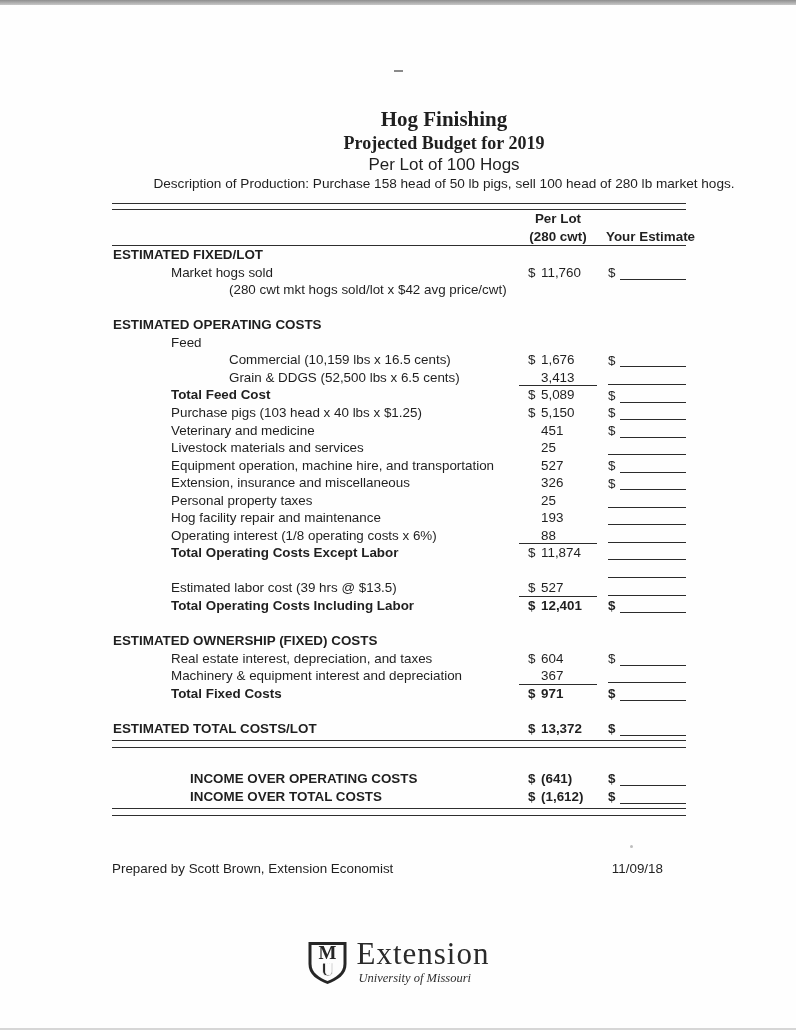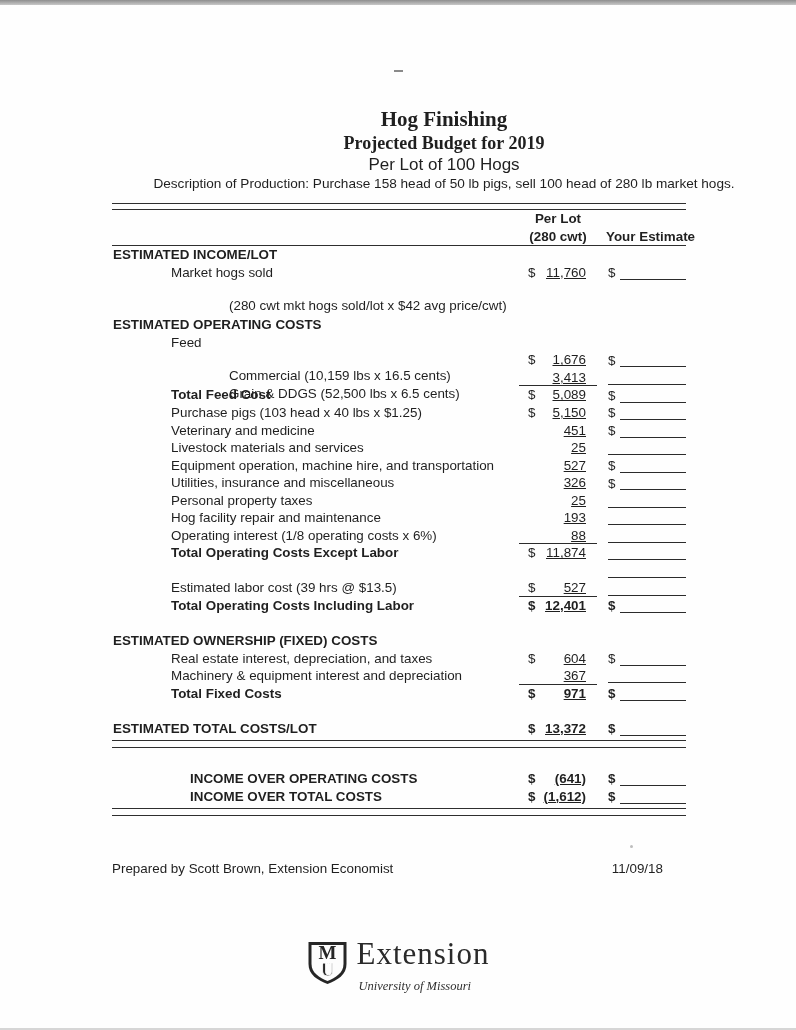--- a/index.html
+++ b/index.html
@@ -21,26 +21,26 @@
 
   
   .budget{position:absolute;left:112px;top:203px;width:574px;}
   .rule-dbl{height:5px;border-top:1.6px solid #2e2e2e;border-bottom:1.6px solid #2e2e2e;}
   .rule-single{border-bottom:1.9px solid #2e2e2e;}
   .trow{display:flex;height:17.55px;font-size:13.4px;line-height:17.2px;}
   .thead .trow{font-weight:bold;}
   .c-label{flex:1;white-space:nowrap;overflow:visible;}
   .ind0{padding-left:1px;}
   .ind1{padding-left:59px;}
-  .ind2{padding-left:117px;margin-top:16px;}
+  .ind2{padding-left:117px;}
   .ind1b{padding-left:78px;}
   .bold{font-weight:bold;}
   .c-plot{width:78px;display:flex;box-sizing:border-box;position:relative;}
   .c-plot .cur{width:22px;padding-left:9px;box-sizing:border-box;}
-  .c-plot .val{flex:1;text-align:right;padding-right:11px;text-decoration:underline;}
+  .c-plot .val{flex:1;text-align:left;padding-right:11px;}
   .rulebelow{border-bottom:1.5px solid #2b2b2b;}
   .c-gap{width:9px;}
   .c-est{width:80px;display:flex;align-items:flex-end;box-sizing:border-box;}
   .c-est .cur{padding-left:2px;width:12px;}
   .blank{display:inline-block;border-bottom:1.45px solid #2b2b2b;height:12px;margin-bottom:1.5px;}
   .blank.w-dollar{width:66px;}
   .blank.w-full{width:78px;margin-left:2px;}
   .dblrule{height:6px;border-top:1.5px solid #2e2e2e;border-bottom:1.5px solid #2e2e2e;margin:3px 0 4px 0;}
   .spacer .c-label{visibility:hidden;}
   .head-perlot{text-align:center;}
@@ -48,21 +48,21 @@
 
   
   .footer-row{position:absolute;left:112px;top:861px;width:574px;display:flex;font-size:13.4px;gap:29px;}
   .footer-row .prep{flex:1;}
   .footer-row .dt{padding-right:23px;}
 
   
   .logo{position:absolute;top:938px;left:398px;transform:translateX(-50%);display:flex;align-items:flex-start;}
   .shield{width:42px;height:46px;margin-right:8px;margin-top:2px;}
   .logo-text .word{font-family:"Liberation Serif", serif;font-size:31px;line-height:32px;color:#2a2a2a;letter-spacing:1px;}
-  .logo-text .subword{font-family:"Liberation Serif", serif;font-style:italic;font-size:12.5px;color:#2f2f2f;margin-top:9px;margin-left:2px;}
+  .logo-text .subword{font-family:"Liberation Serif", serif;font-style:italic;font-size:12.5px;color:#2f2f2f;margin-top:1px;margin-left:2px;}
 </style>
 </head>
 <body>
 
 <div class="sheet">
   <div class="scan-top"></div>
   <div class="dash-artifact"></div>
   <div class="dot-artifact"></div>
 
   <div class="title-block">
@@ -90,21 +90,21 @@
         </div>
         <div class="c-gap"></div>
         <div class="c-est head-est">
           <span style="width:100%;text-align:right;">Your Estimate</span>
         </div>
       </div>
     </div>
     <div class="rule-single"></div>
     <div id="tbody">
         <div class="trow">
-          <div class="c-label ind0 bold">ESTIMATED INCOME/LOT</div>
+          <div class="c-label ind0 bold">ESTIMATED FIXED/LOT</div>
           <div class="c-plot">
             <span class="cur">&nbsp;</span>
             <span class="val"></span>
           </div>
           <div class="c-gap"></div>
           <div class="c-est"></div>
         </div>
         <div class="trow">
           <div class="c-label ind1">Market hogs sold</div>
           <div class="c-plot">
@@ -229,21 +229,21 @@
             <span class="cur">&nbsp;</span>
             <span class="val">527</span>
           </div>
           <div class="c-gap"></div>
           <div class="c-est">
             <span class="cur">$</span>
             <span class="blank w-dollar"></span>
           </div>
         </div>
         <div class="trow">
-          <div class="c-label ind1">Utilities, insurance and miscellaneous</div>
+          <div class="c-label ind1">Extension, insurance and miscellaneous</div>
           <div class="c-plot">
             <span class="cur">&nbsp;</span>
             <span class="val">326</span>
           </div>
           <div class="c-gap"></div>
           <div class="c-est">
             <span class="cur">$</span>
             <span class="blank w-dollar"></span>
           </div>
         </div>

